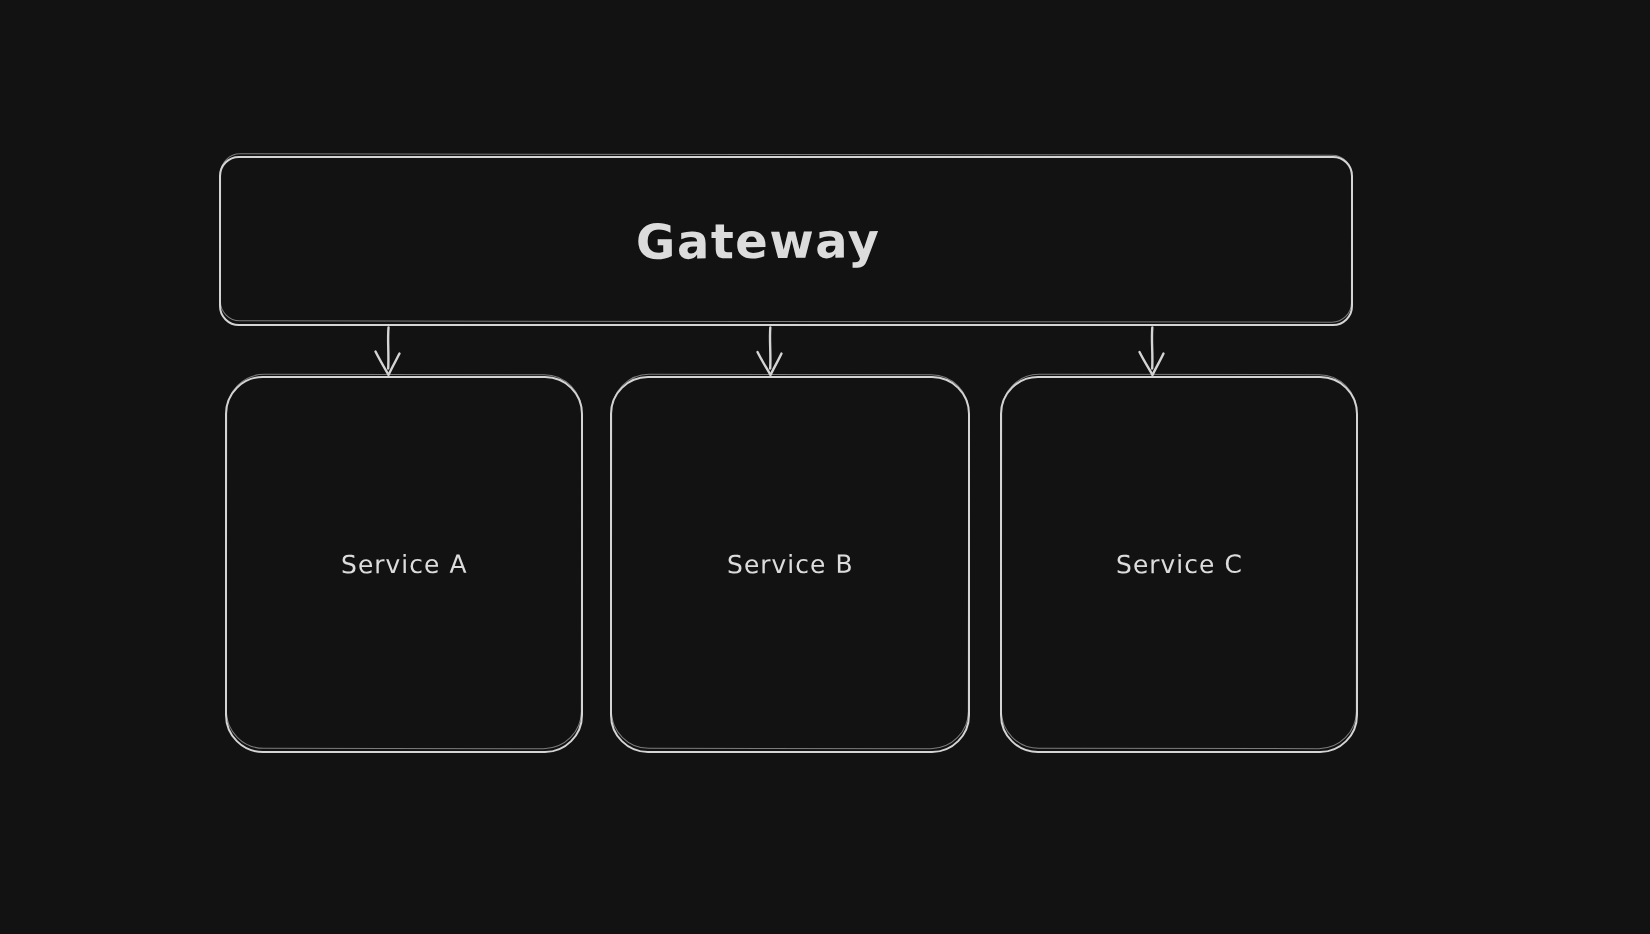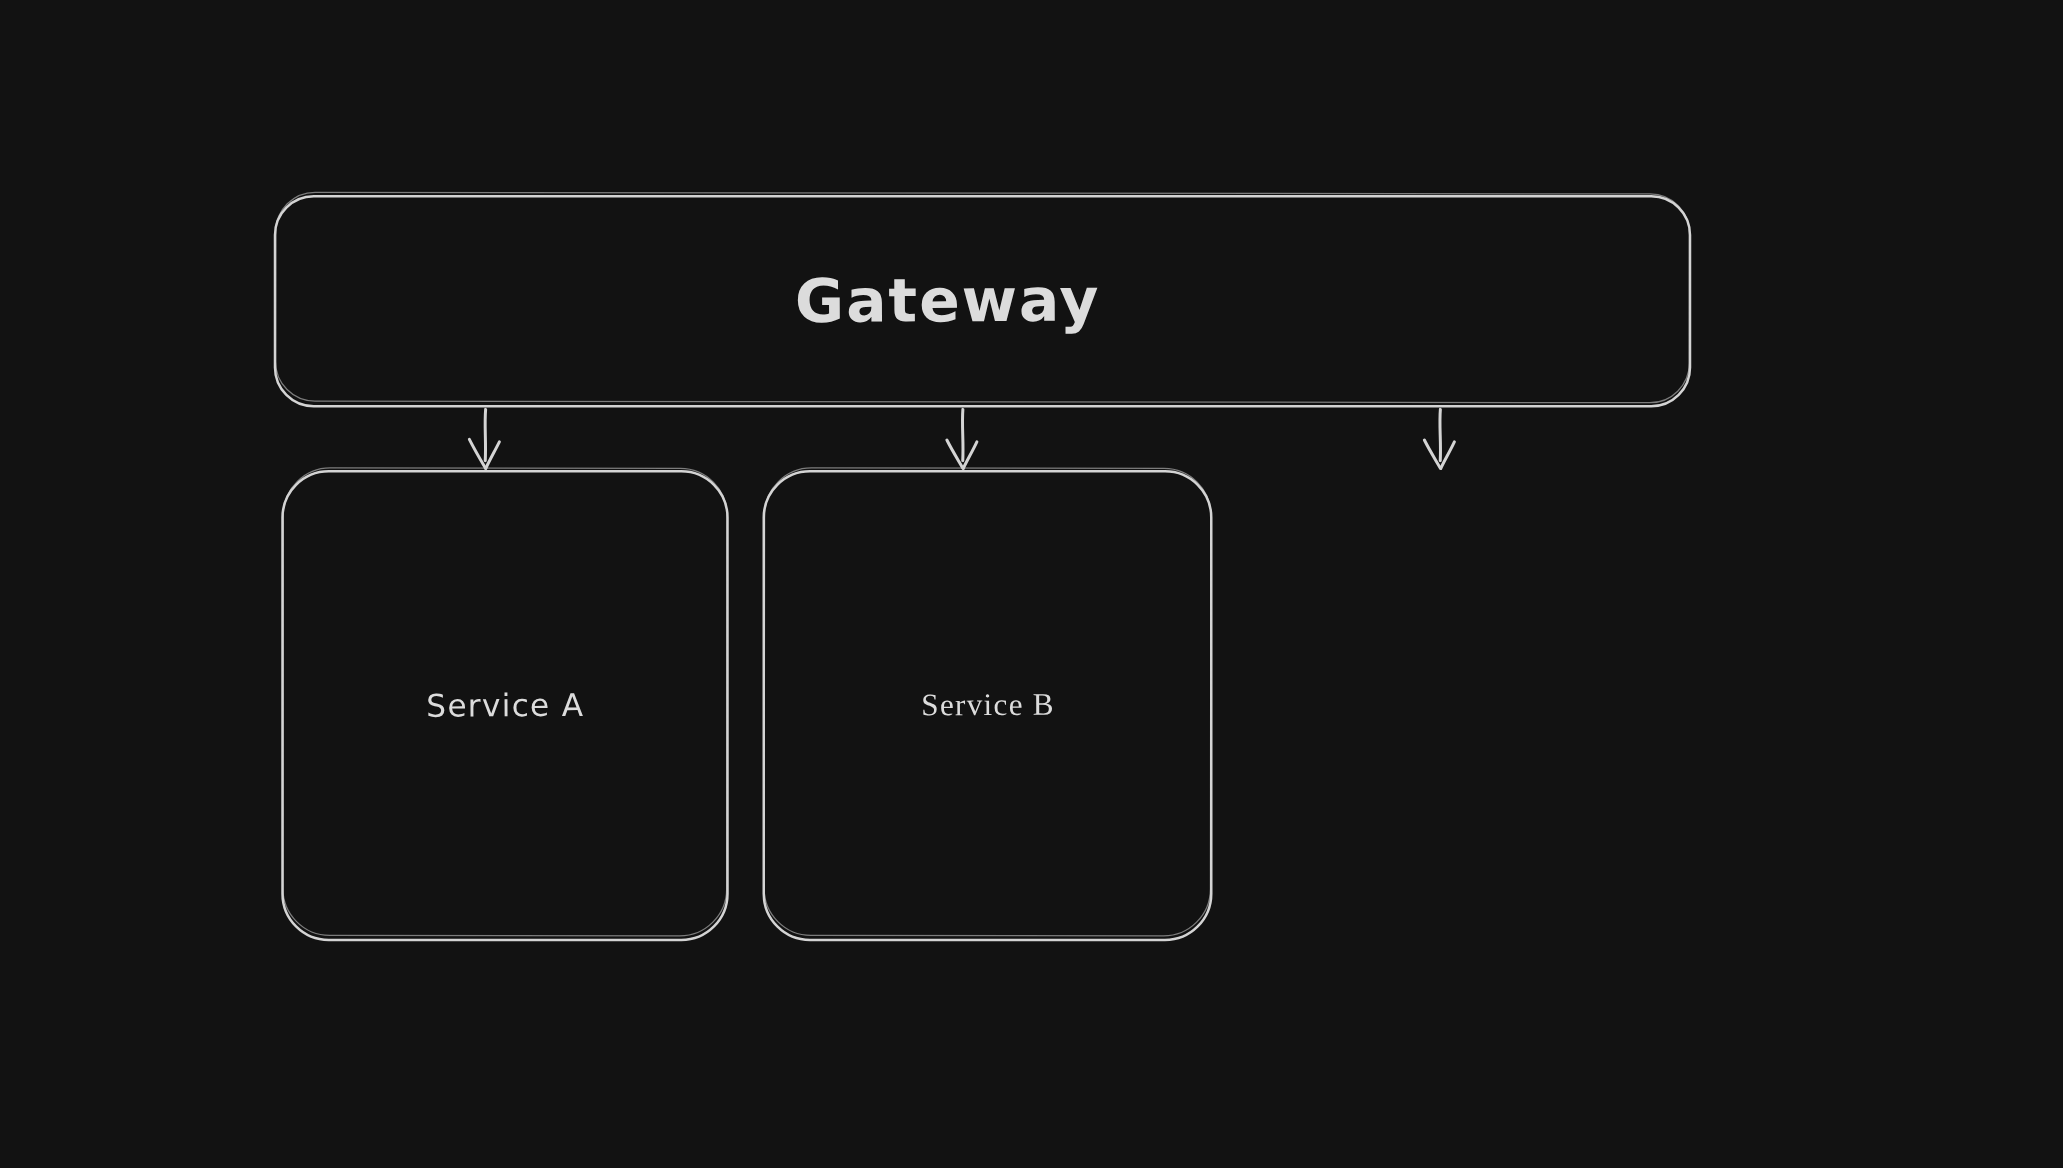--- a/index.html
+++ b/index.html
@@ -32,41 +32,41 @@
     border: 1.5px solid rgba(212, 212, 212, 0.55);
     border-radius: inherit;
     transform: translateY(-3px) rotate(0.07deg);
     pointer-events: none;
   }
   .node-gateway {
     left: 219px;
     top: 156px;
     width: 1134px;
     height: 170px;
-    border-radius: 32px;
+    border-radius: 20px;
   }
   .node-gateway .label {
     font-size: 48px;
     font-weight: bold;
     letter-spacing: 1.5px;
     transform: translateX(-28px) rotate(-0.3deg);
   }
   .service {
     top: 376px;
     width: 358px;
     height: 377px;
     border-radius: 38px;
   }
   .service .label {
     font-size: 25px;
     letter-spacing: 1px;
     transform: rotate(-0.3deg);
   }
   .service-a { left: 225px; }
-  .service-b { left: 610px; width: 360px; font-family: Liberation Serif, serif; }
+  .service-b { left: 610px; width: 360px; }
   .service-c { left: 1000px; }
   .label {
     white-space: nowrap;
     user-select: none;
   }
   .arrows {
     position: absolute;
     inset: 0;
     width: 100%;
     height: 100%;
@@ -108,14 +108,17 @@
   </svg>
 
   <div class="node service service-a">
     <span class="label">Service A</span>
   </div>
 
   <div class="node service service-b">
     <span class="label">Service B</span>
   </div>
 
+  <div class="node service service-c">
+    <span class="label">Service C</span>
+  </div>
 
 </div>
 
 </body></html>

